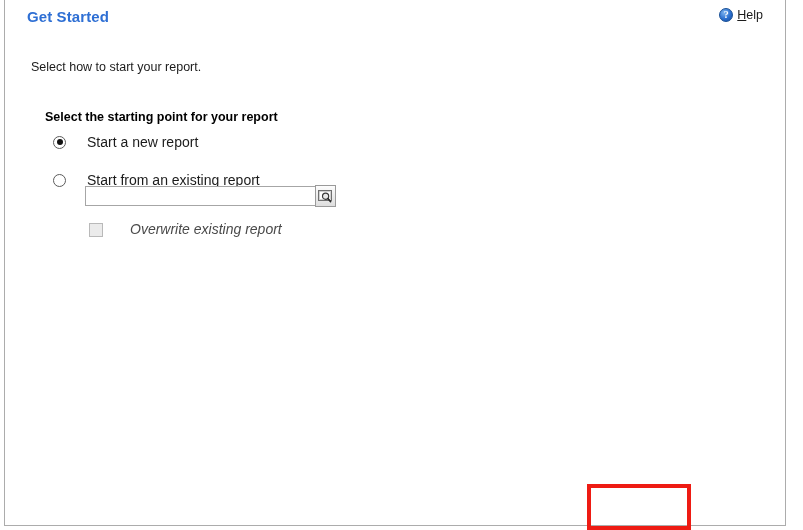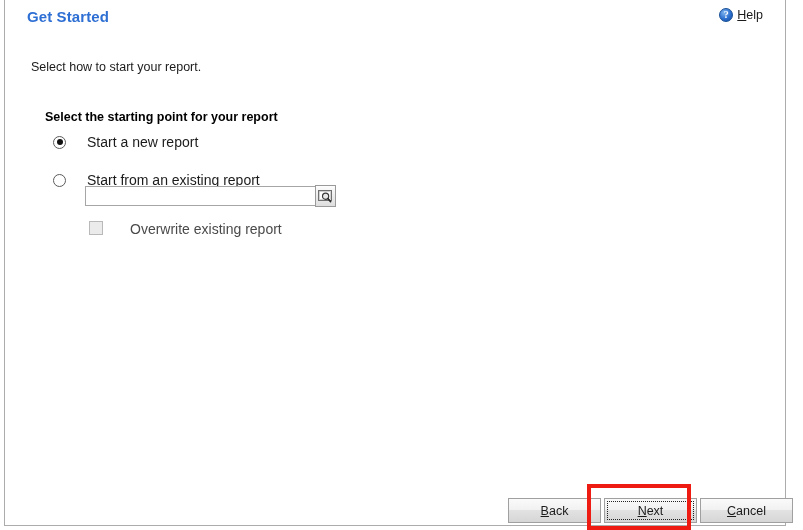--- a/index.html
+++ b/index.html
@@ -168,22 +168,23 @@
     position: relative;
     top: -1px;
   }
 
   
   #option-overwrite {
     position: absolute;
     left: 84px;
     top: 221px;
     display: flex;
-    align-items: flex-start;
+    align-items: flex-end;
     cursor: default;
+    font-style: italic;
   }
   .checkbox-mark {
     width: 14px;
     height: 14px;
     box-sizing: border-box;
     border: 1px solid #b9b9b9;
     background: #ebebeb;
     flex: 0 0 auto;
   }
   #option-overwrite .option-label {
@@ -278,29 +279,16 @@
         <line x1="9.9" y1="9.5" x2="12.6" y2="12.6" stroke="#2b2b2b" stroke-width="1.6" stroke-linecap="round"></line>
       </svg>
     </button>
   </div>
 
   <div id="option-overwrite">
     <span class="checkbox-mark"></span>
     <span class="option-label">Overwrite existing report</span>
   </div>
 
-  <div id="wizard-button-bar">
-    <button class="wizard-button">
-        <span><span class="accesskey">B</span><span>ack</span></span>
-      </button>
-
-    <button class="wizard-button focused">
-        <span><span class="accesskey">N</span><span>ext</span></span>
-      </button>
-
-    <button class="wizard-button">
-        <span><span class="accesskey">C</span><span>ancel</span></span>
-      </button>
-  </div>
 
 </div>
 
 <div id="next-highlight-annotation" style="border-color: rgb(238, 27, 19);"></div>
 
 </body></html>

